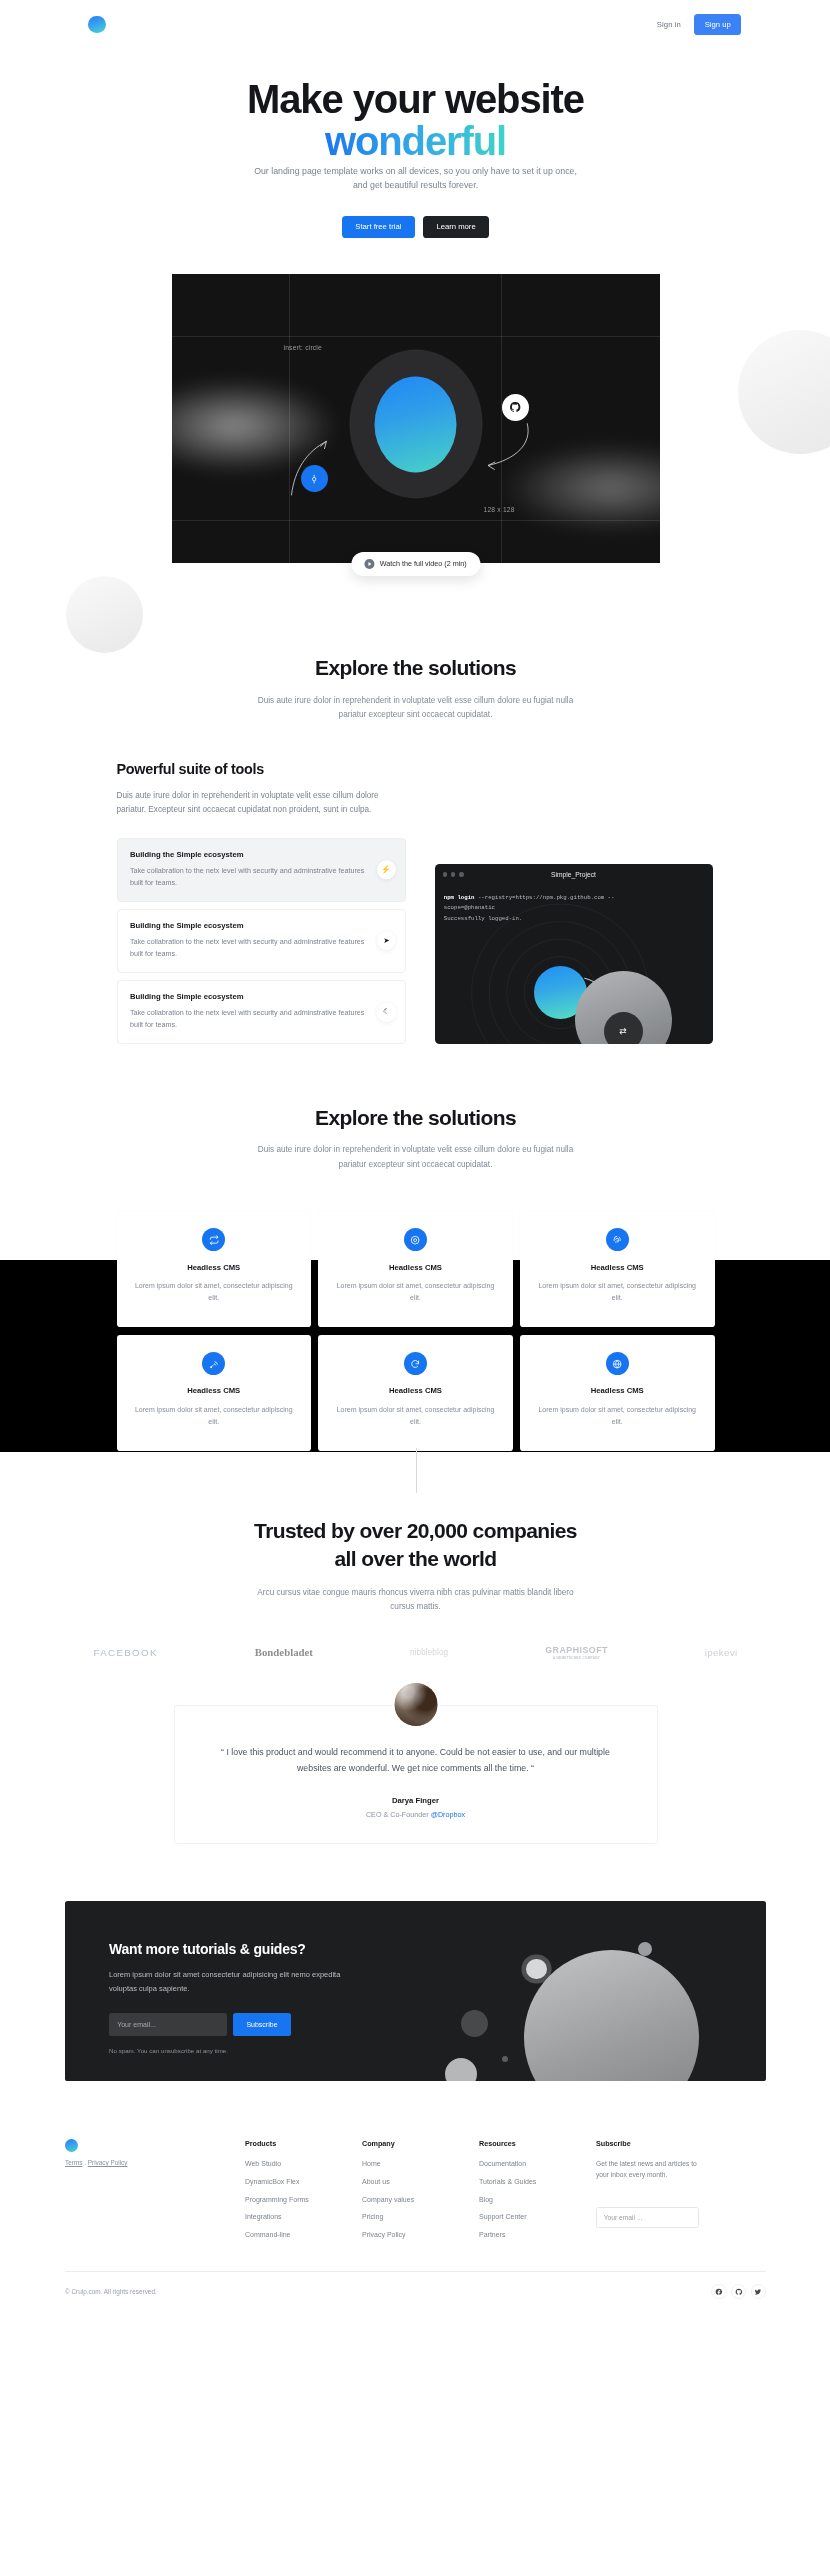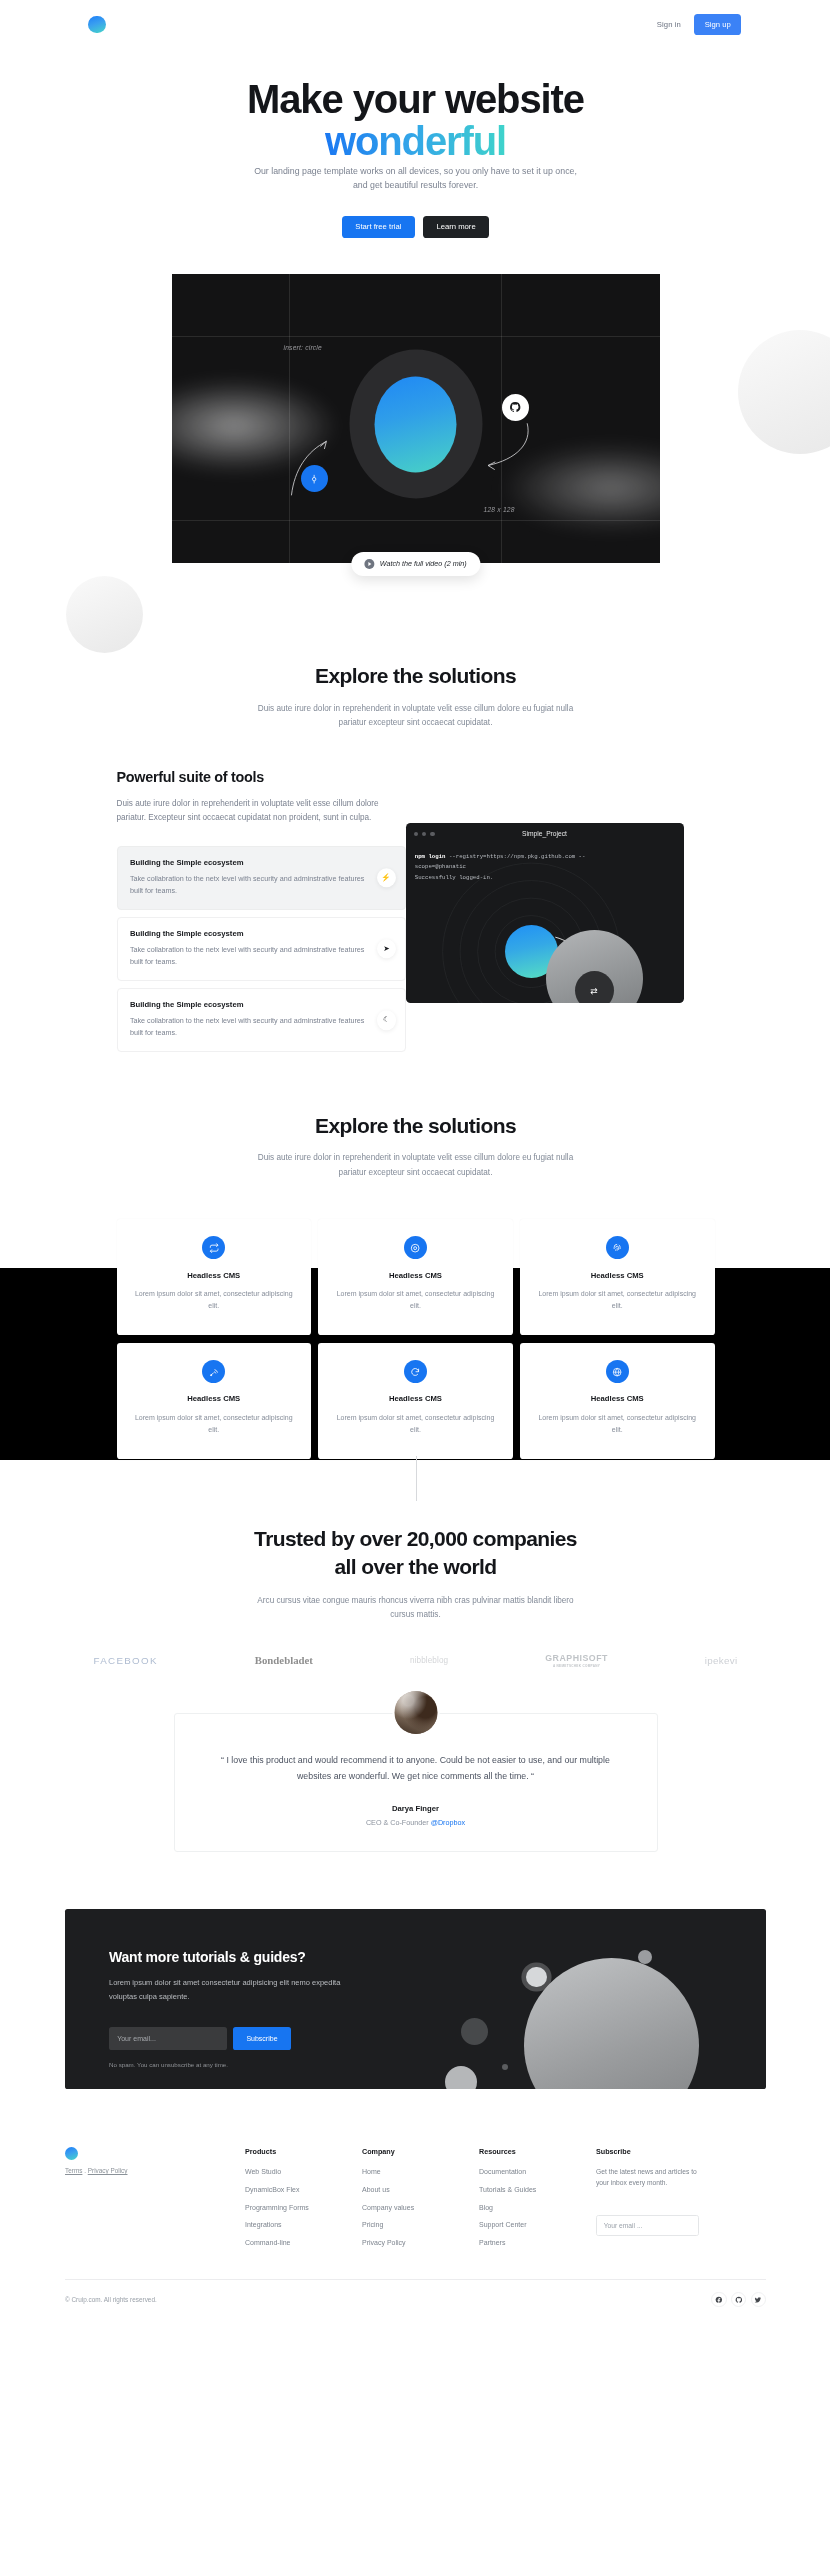--- a/index.html
+++ b/index.html
@@ -64,22 +64,22 @@
     position: absolute; border-radius: 50%;
     background: linear-gradient(155deg, #fafafa 0%, #efefef 60%, #e8e8e8 100%);
     z-index: 0;
   }
   .blob-right { width: 124px; height: 124px; right: -31px; top: 330px; }
   .blob-left  { width: 77px; height: 77px; left: 66px; top: 576px; }
 
   
   .hero-media {
     position: relative; z-index: 5;
-    width: 488px; height: 289px; margin: 36px auto 12px;
-    background: #131314; border-radius: 2.1px; overflow: visible; font-style: italic;
+    width: 488px; height: 289px; margin: 36px auto 4px;
+    background: #131314; border-radius: 2.1px; overflow: visible;
   }
   .hero-canvas { position: absolute; inset: 0; overflow: hidden; background:#131314; }
   .glow-a {
     position: absolute; width: 216px; height: 98px; left: -46px; top: 103px;
     background: radial-gradient(ellipse at center, rgba(255,255,255,.52), rgba(255,255,255,0) 68%);
     filter: blur(9.3px);
   }
   .glow-b {
     position: absolute; width: 222px; height: 88px; right: -62px; top: 170px;
     background: radial-gradient(ellipse at center, rgba(255,255,255,.38), rgba(255,255,255,0) 70%);
@@ -125,21 +125,21 @@
 
   
   .sec-head { text-align: center; }
   .sec-title { font-size: 21px; font-weight: 800; letter-spacing: -0.6px; color: #14161a; }
   .sec-sub {
     margin: 13.4px auto 0; max-width: 340px;
     font-size: 8.2px; line-height: 1.75; color: #828a97;
   }
 
   
-  .suite { display: flex; align-items: center; padding-top: 39px; }
+  .suite { display: flex; gap: 29px; align-items: flex-end; padding-top: 39px; }
   .suite-left { width: 289px; }
   .suite-title { font-size: 14.4px; font-weight: 800; letter-spacing: -0.3px; color: #14161a; }
   .suite-desc { margin-top: 11.3px; font-size: 8.2px; line-height: 1.75; color: #7b8290; }
   .acc-list { margin-top: 20.6px; display: flex; flex-direction: column; gap: 7.2px; }
   .acc-item {
     position: relative; border-radius: 4.1px; padding: 11.3px 37px 12.4px 12.4px;
     background: #fff; border: 0.5px solid #f0f0f1;
   }
   .acc-item.active { background: #f2f3f4; border-color: #eceded; }
   .acc-title { font-size: 7.7px; font-weight: 700; color: #16181c; }
@@ -253,21 +253,21 @@
 
   
   .news-wrap { padding-top: 57px; }
   .news {
     position: relative; width: 701px; margin: 0 auto; height: 180px;
     background: #1d1e20; border-radius: 2.6px; overflow: hidden;
   }
   .news-inner { position: relative; z-index: 3; padding: 40px 0 0 44px; }
   .news-title { font-size: 14px; font-weight: 800; color: #fff; letter-spacing: -0.2px; }
   .news-text { margin-top: 11.3px; font-size: 7.5px; line-height: 1.85; color: #b9bcc0; max-width: 242px; }
-  .news-form { margin-top: 23px; display: flex; gap: 6px; align-items: center; }
+  .news-form { margin-top: 17px; display: flex; gap: 6px; align-items: center; }
   .news-input {
     width: 118px; height: 23px; background: #3a3b3d; border: 0; border-radius: 2.6px;
     padding: 0 8.2px; color: #fff; font-family: inherit; font-size: 7px;
   }
   .news-input::placeholder { color: #a6a9ad; }
   .news-sub-btn {
     height: 23px; background: #1775f1; color: #fff; border: 0; border-radius: 2.6px;
     padding: 0 13.4px; font-family: inherit; font-size: 7px; cursor: pointer;
   }
   .news-note { margin-top: 11.3px; font-size: 6.2px; color: #8e9195; }

